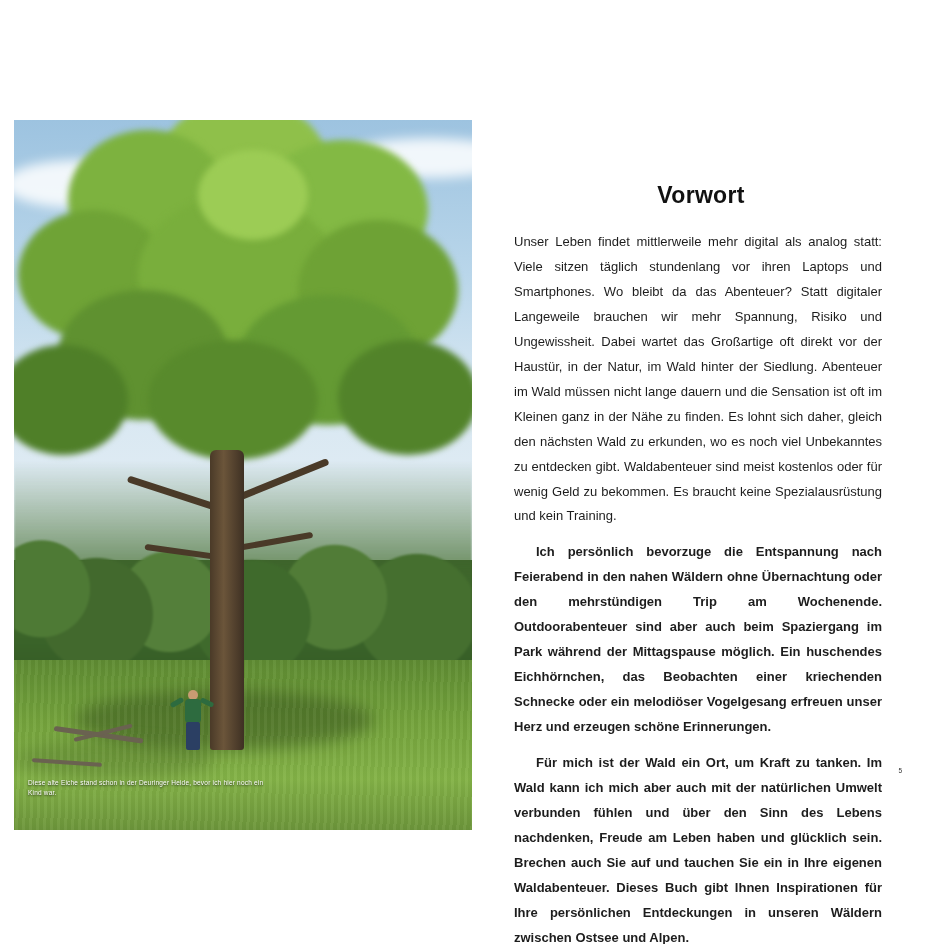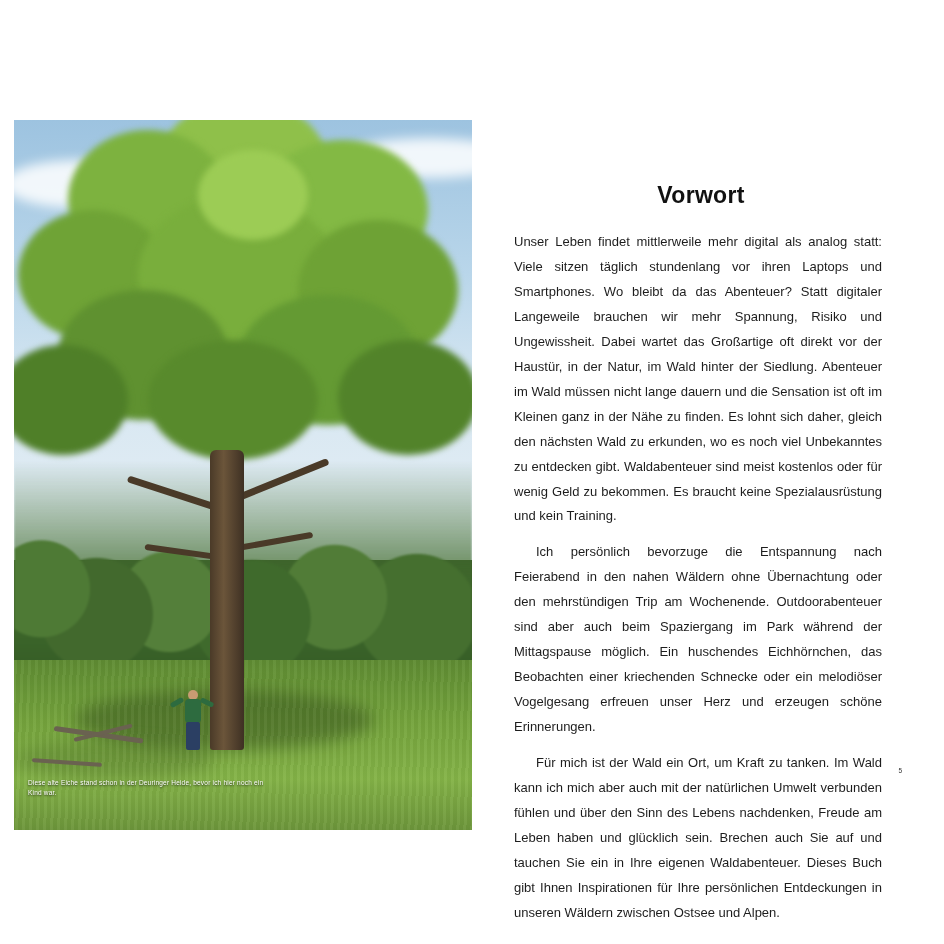--- a/index.html
+++ b/index.html
@@ -201,20 +201,21 @@
     font-size: 13px;
     line-height: 1.92;
     color: #1d1d1d;
     text-align: justify;
   }
   .body-col p {
     margin: 0 0 11px 0;
   }
   .body-col p.indent {
     text-indent: 22px;
+    font-weight: bold;
   }
   .sig {
     margin-top: 22px;
   }
   .sig .line1 { margin: 0; }
   .sig .line2 { margin: 0; font-style: italic; }
 
   .folio {
     position: absolute;
     right: 28px;

